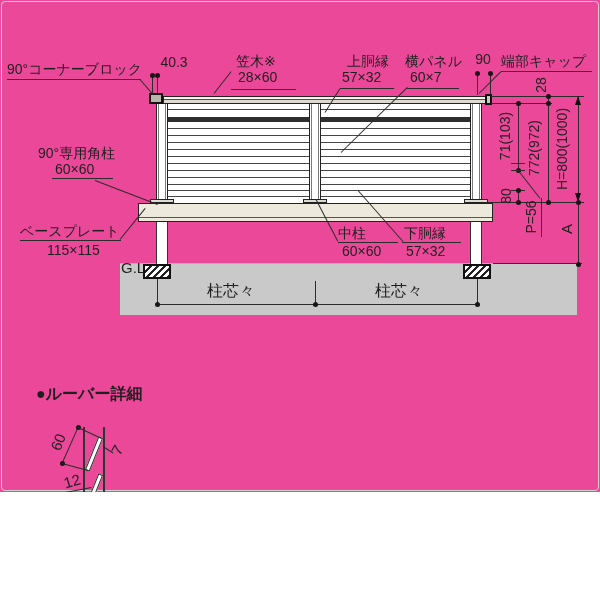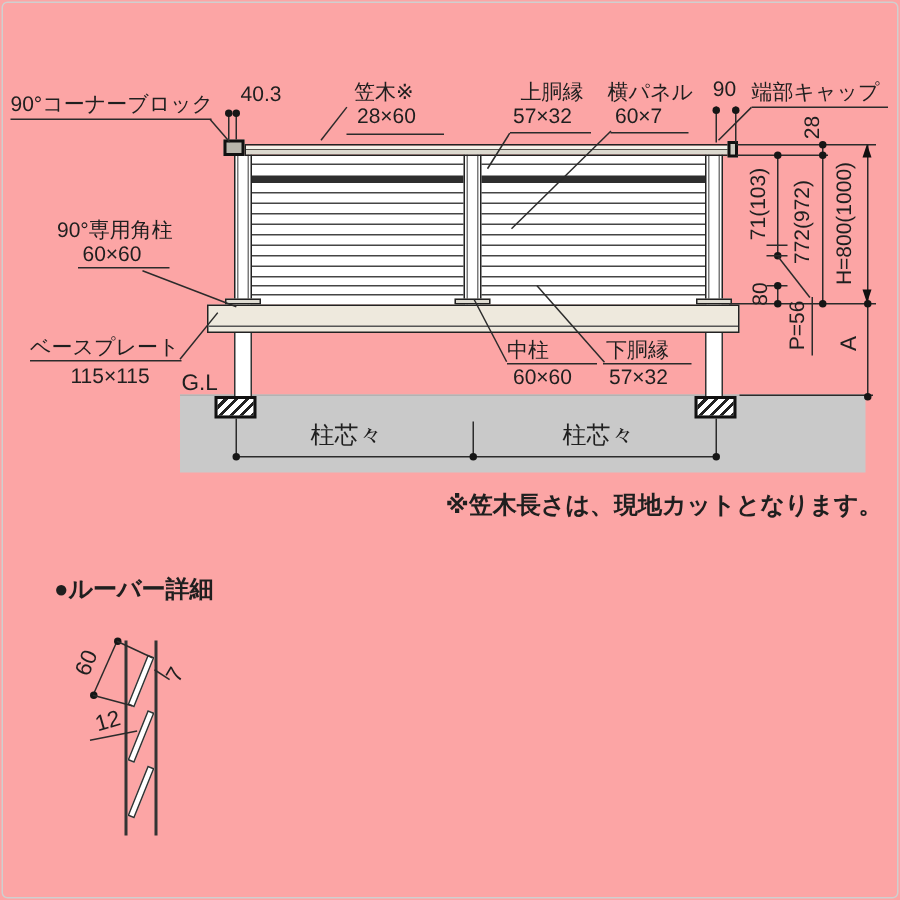--- a/index.html
+++ b/index.html
@@ -1,16 +1,16 @@
 <!DOCTYPE html>
 <html><head>
 <meta charset="utf-8">
 <style>
   html,body{margin:0;padding:0;background:#fff;}
-  #canvas{position:relative;width:600px;height:600px;background:#fca5a5;overflow:hidden;
+  #canvas{position:relative;width:600px;height:492px;background:#ec4899;overflow:hidden;
           font-family:"Liberation Sans","DejaVu Sans",sans-serif;color:#1f1f1f;}
   .frame{position:absolute;inset:1px;border:1px solid #cfcfcf;border-radius:4px;pointer-events:none;}
   .abs{position:absolute;}
   .hl{position:absolute;height:1px;background:#2b2b2b;}
   .vl{position:absolute;width:1px;background:#2b2b2b;}
   .dot{position:absolute;width:5px;height:5px;margin:-2.5px 0 0 -2.5px;border-radius:50%;background:#161616;}
   .leader{position:absolute;height:1px;background:#2b2b2b;transform-origin:0 50%;}
   .lbl{position:absolute;font-size:14px;line-height:1.12;white-space:nowrap;}
   .ctr{transform:translate(-50%,-50%);}
   .rot{position:absolute;font-size:14px;white-space:nowrap;transform:translate(-50%,-50%) rotate(-90deg);}
@@ -111,21 +111,21 @@
   <div class="lbl" style="left:38px;top:146px;">90°専用角柱</div>
   <div class="lbl" style="left:55px;top:162px;">60×60</div>
   <div class="hl" style="left:52px;top:178px;width:61px;"></div>
   <div class="leader" style="left:95px;top:180px;width:67px;transform:rotate(21deg);"></div>
 
   <div class="lbl" style="left:20px;top:224px;">ベースプレート</div>
   <div class="hl" style="left:20px;top:240px;width:101px;"></div>
   <div class="lbl" style="left:47px;top:243px;">115×115</div>
   <div class="leader" style="left:120px;top:239px;width:40px;transform:rotate(-51deg);"></div>
 
-  <div class="lbl" style="left:121px;top:248px;font-size:15px;">G.L</div>
+  <div class="lbl" style="left:121px;top:260px;font-size:15px;">G.L</div>
 
   <div class="lbl" style="left:338px;top:226px;">中柱</div>
   <div class="hl" style="left:338px;top:242px;width:60px;"></div>
   <div class="lbl" style="left:342px;top:244px;">60×60</div>
   <div class="leader" style="left:316px;top:199px;width:47px;transform:rotate(62.4deg);"></div>
 
   <div class="lbl" style="left:404px;top:226px;">下胴縁</div>
   <div class="hl" style="left:402px;top:242px;width:59px;"></div>
   <div class="lbl" style="left:406px;top:244px;">57×32</div>
   <div class="leader" style="left:358px;top:190px;width:68px;transform:rotate(48.6deg);"></div>
@@ -171,21 +171,20 @@
   <div class="vl" style="left:518px;top:190px;height:12px;"></div>
   <div class="hl" style="left:511px;top:190px;width:14px;"></div>
   <div class="dot" style="left:518px;top:190px;"></div>
   <div class="dot" style="left:518px;top:202px;"></div>
   <div class="rot" style="left:506px;top:196px;">80</div>
 
   <div class="leader" style="left:519px;top:171px;width:34px;transform:rotate(52deg);"></div>
   <div class="vl" style="left:541px;top:198px;height:39px;"></div>
   <div class="rot" style="left:531px;top:217px;">P=56</div>
 
-  <div class="lbl" style="left:297px;top:329px;font-size:16px;font-weight:600;">※笠木長さは、現地カットとなります。</div>
 
   <div class="lbl" style="left:36px;top:385px;font-size:16px;font-weight:700;">●ルーバー詳細</div>
 
   <div class="vl" style="left:83px;top:427px;height:130px;width:1.5px;background:#333;"></div>
   <div class="vl" style="left:103px;top:427px;height:130px;width:1.5px;background:#333;"></div>
   <div class="slat" style="left:94px;top:454px;"></div>
   <div class="slat" style="left:94px;top:491px;"></div>
   <div class="slat" style="left:94px;top:528px;"></div>
 
   <div class="leader" style="left:62px;top:463px;width:39px;transform:rotate(-66deg);"></div>

